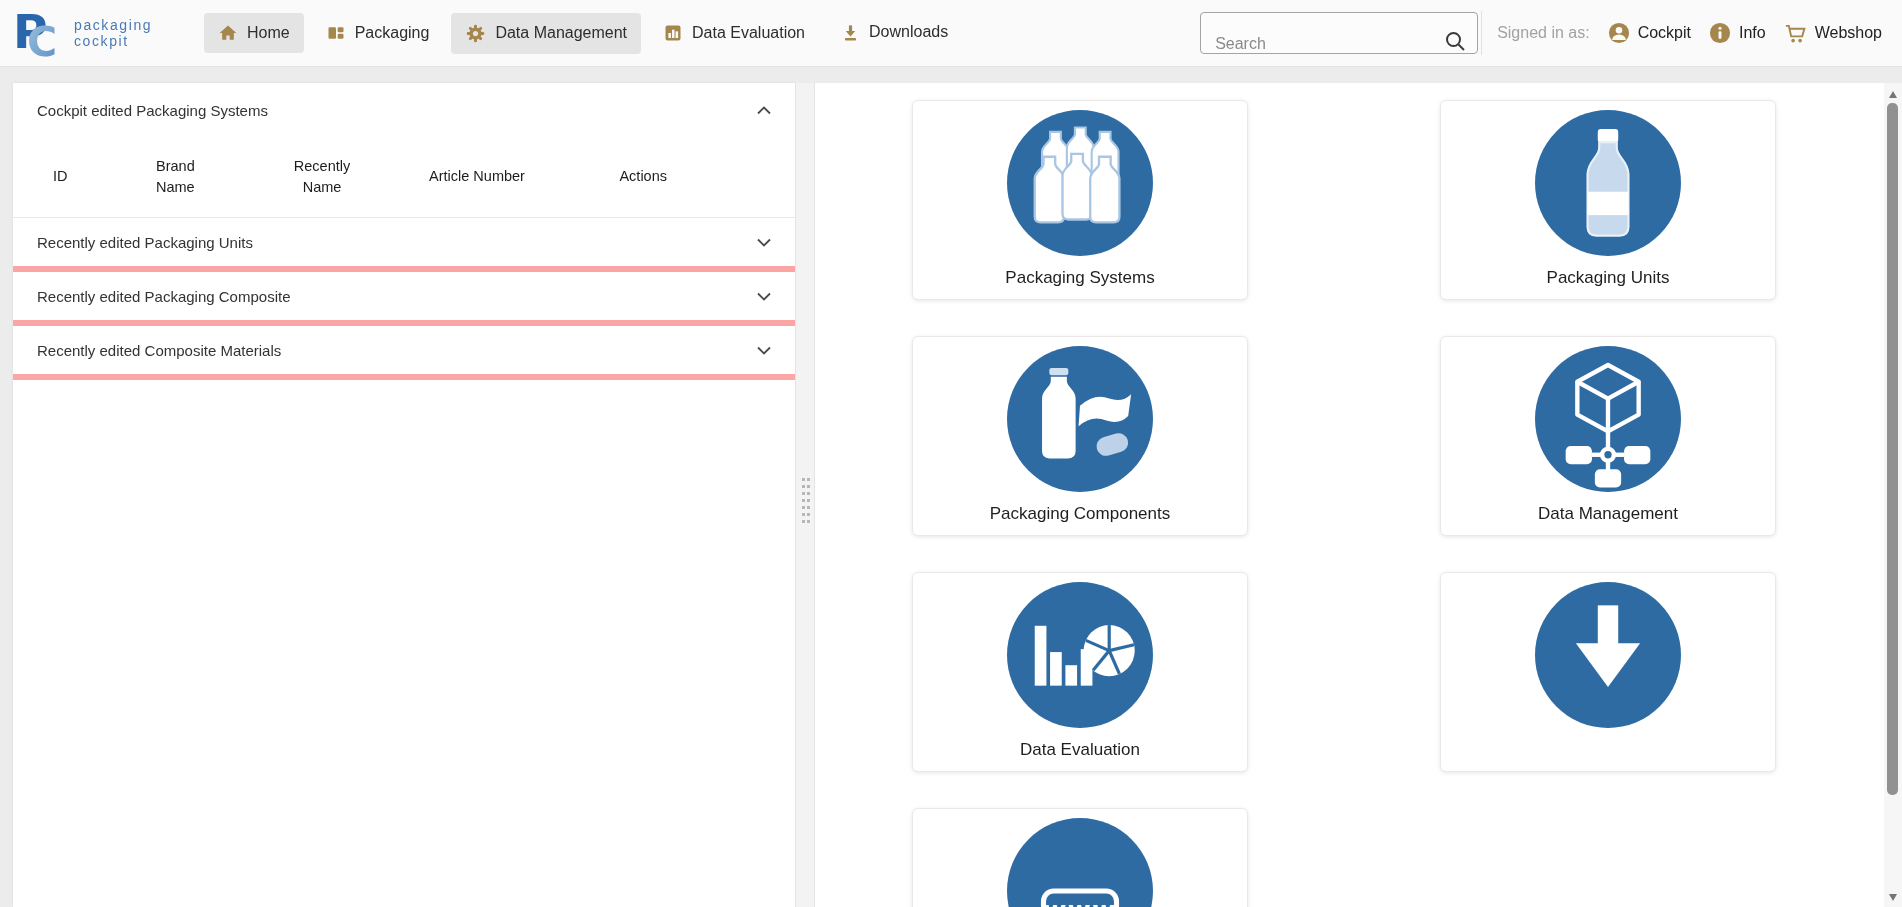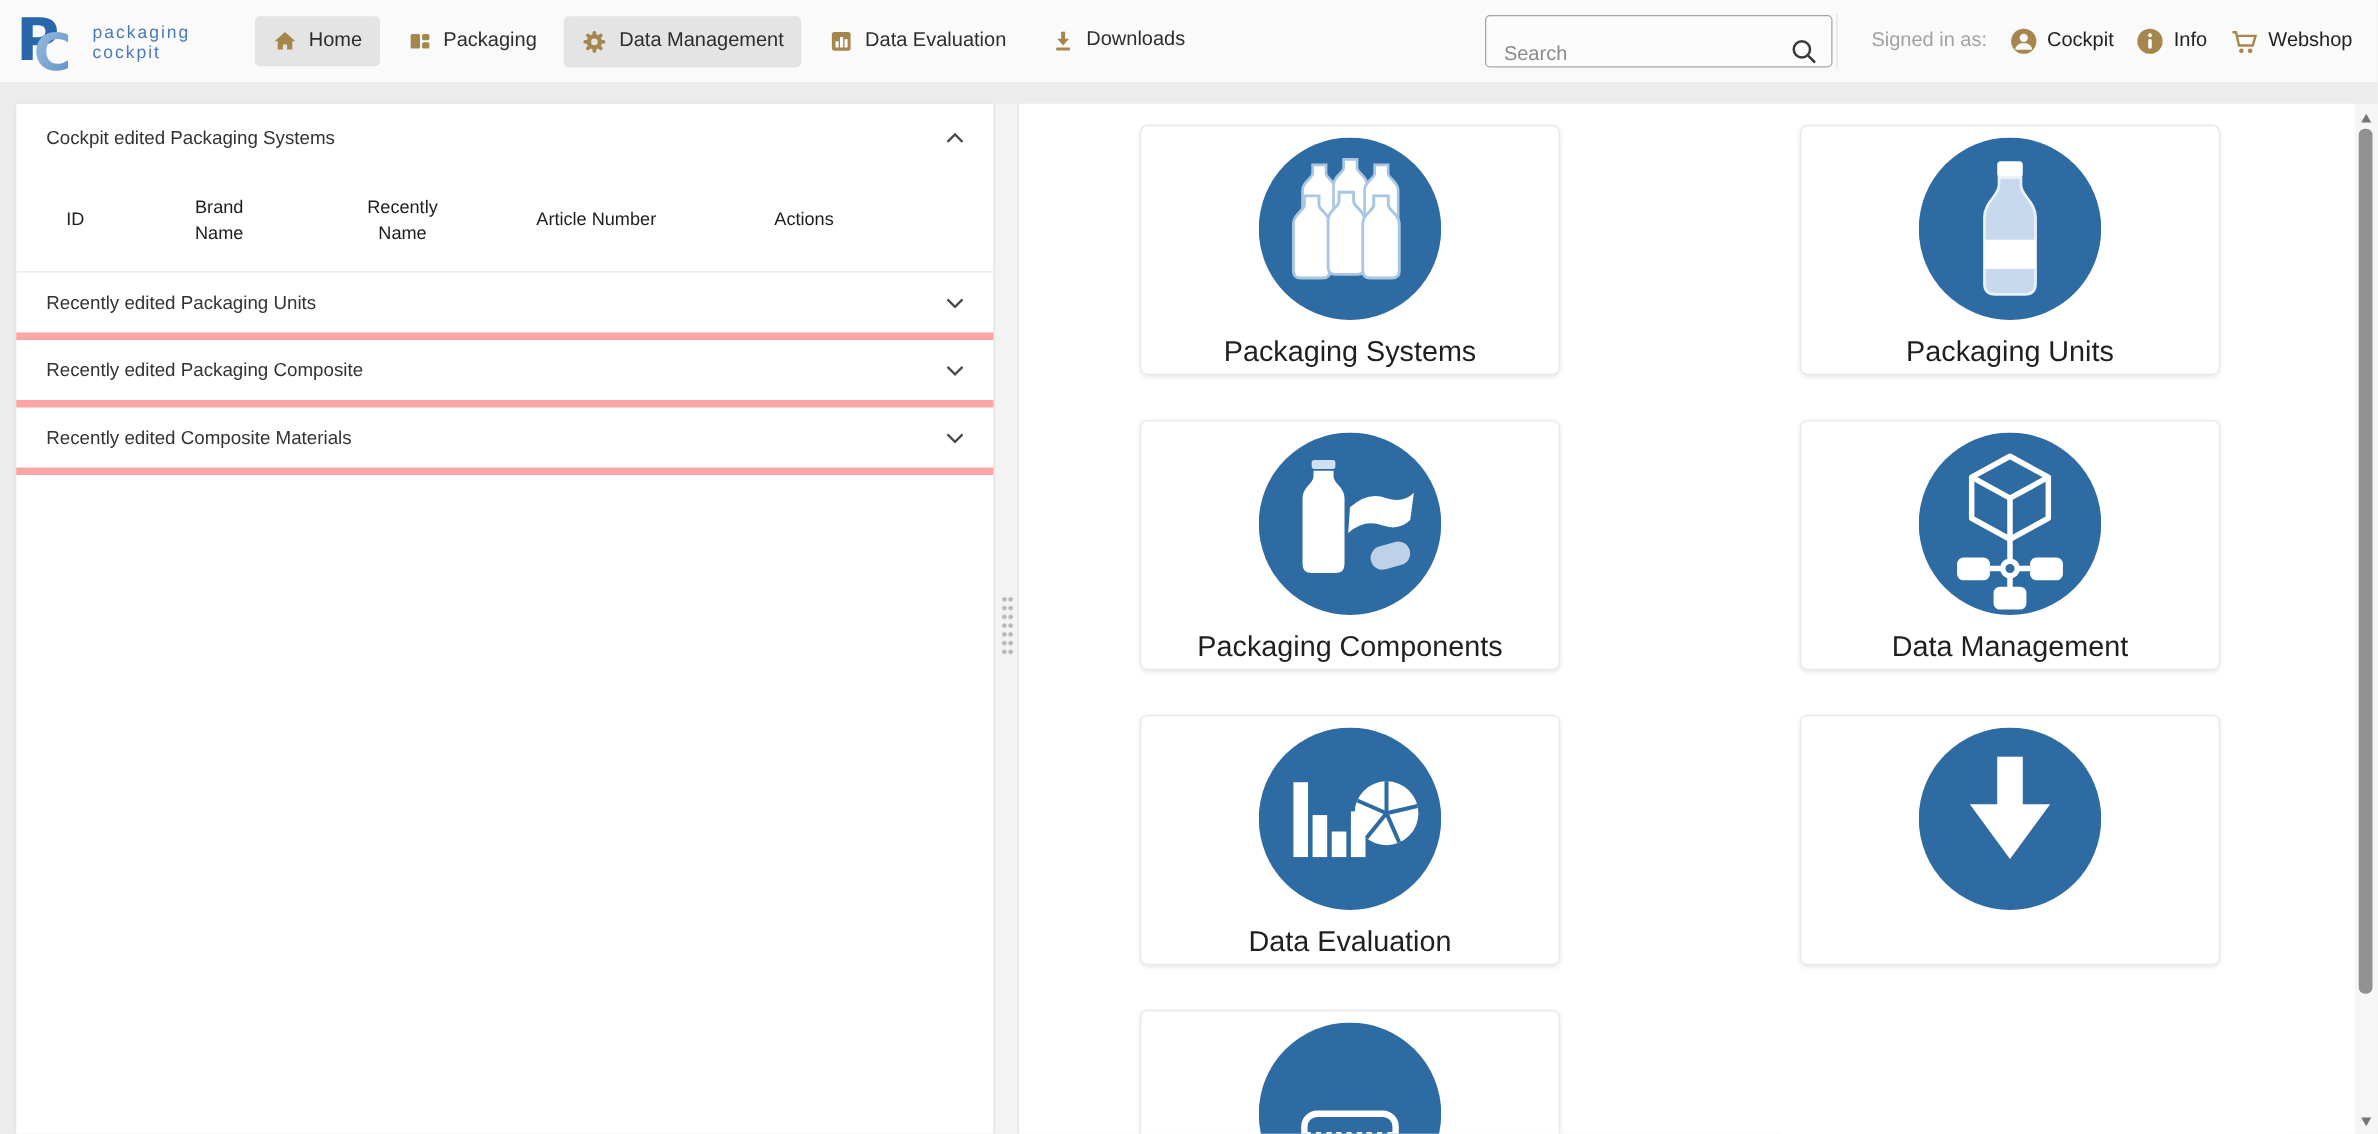--- a/index.html
+++ b/index.html
@@ -15,21 +15,21 @@
   .nav-items { display:flex; align-items:flex-start; gap:8px; margin-left:8px; }
   .nav-item { display:flex; align-items:center; gap:9px; padding:10px 14px;
     border-radius:4px; font-size:16px; color:#2d2d2d; cursor:pointer; white-space:nowrap; }
   .nav-item.active { background:#e4e4e4; }
   .search-box { margin-left:auto; width:278px; height:42px; border:1px solid #a4a4a4;
     border-radius:4px; background:#fcfcfc; display:flex; align-items:flex-end; padding:0 10px 0 14px; }
   .search-box input { flex:1; border:none; outline:none; background:transparent;
     font-size:16px; color:#333; font-family:"Liberation Sans", sans-serif; }
   .search-box input::placeholder { color:#8a8a8a; }
   .nav-sep { width:1px; height:44px; background:#e2e2e2; margin-left:3px; }
-  .nav-right { display:flex; align-items:center; gap:18px; margin-left:27px; }
+  .nav-right { display:flex; align-items:center; gap:18px; margin-left:15px; }
   .signed-label { color:#a2a2a2; font-size:16px; }
   .nav-chip { display:flex; align-items:center; gap:8px; font-size:16px; color:#222; cursor:pointer; white-space:nowrap; }
 
   
   .main { position:absolute; top:67px; left:0; right:0; bottom:0;
     display:flex; padding:16px 0 0 13px; background:#ececec; }
   .left-panel { width:782px; flex:none; background:#fff; display:flex; flex-direction:column;
     box-shadow:0 0 3px rgba(0,0,0,0.07); }
   .gutter { width:20px; flex:none; background:#f3f3f3; position:relative;
     border-left:1px solid #e4e4e4; border-right:1px solid #e4e4e4; }
@@ -53,21 +53,21 @@
   .c-product span { display:block; width:68px; margin:0 auto; }
   .c-article { flex:0 0 160px; text-align:center; }
   .c-actions { flex:0 0 110px; text-align:right; }
 
   
   .tiles { padding:17px 100px 0 97px; display:grid;
     grid-template-columns:336px 336px; column-gap:192px; row-gap:36px; grid-auto-rows:200px; }
   .tile { background:#fff; border:1px solid #e9e9e9; border-radius:6px;
     box-shadow:0 1px 4px rgba(0,0,0,0.10); display:flex; flex-direction:column;
     align-items:center; padding-top:9px; cursor:pointer; }
-  .tile-label { margin-top:12px; font-size:23px; color:#1f1f1f; }
+  .tile-label { margin-top:12px; font-size:17px; color:#1f1f1f; }
 
   
   .scrollbar { position:absolute; top:83px; right:0; bottom:0; width:18px; background:#f6f6f6; }
   .sb-up, .sb-down { position:absolute; left:5px; width:0; height:0;
     border-left:4.5px solid transparent; border-right:4.5px solid transparent; cursor:pointer; }
   .sb-up { top:8px; border-bottom:7px solid #757575; }
   .sb-down { bottom:6px; border-top:7px solid #757575; }
   .sb-thumb { position:absolute; top:20px; left:3px; width:11px; height:692px;
     background:#919191; border-radius:5px; cursor:pointer; }
 </style>

